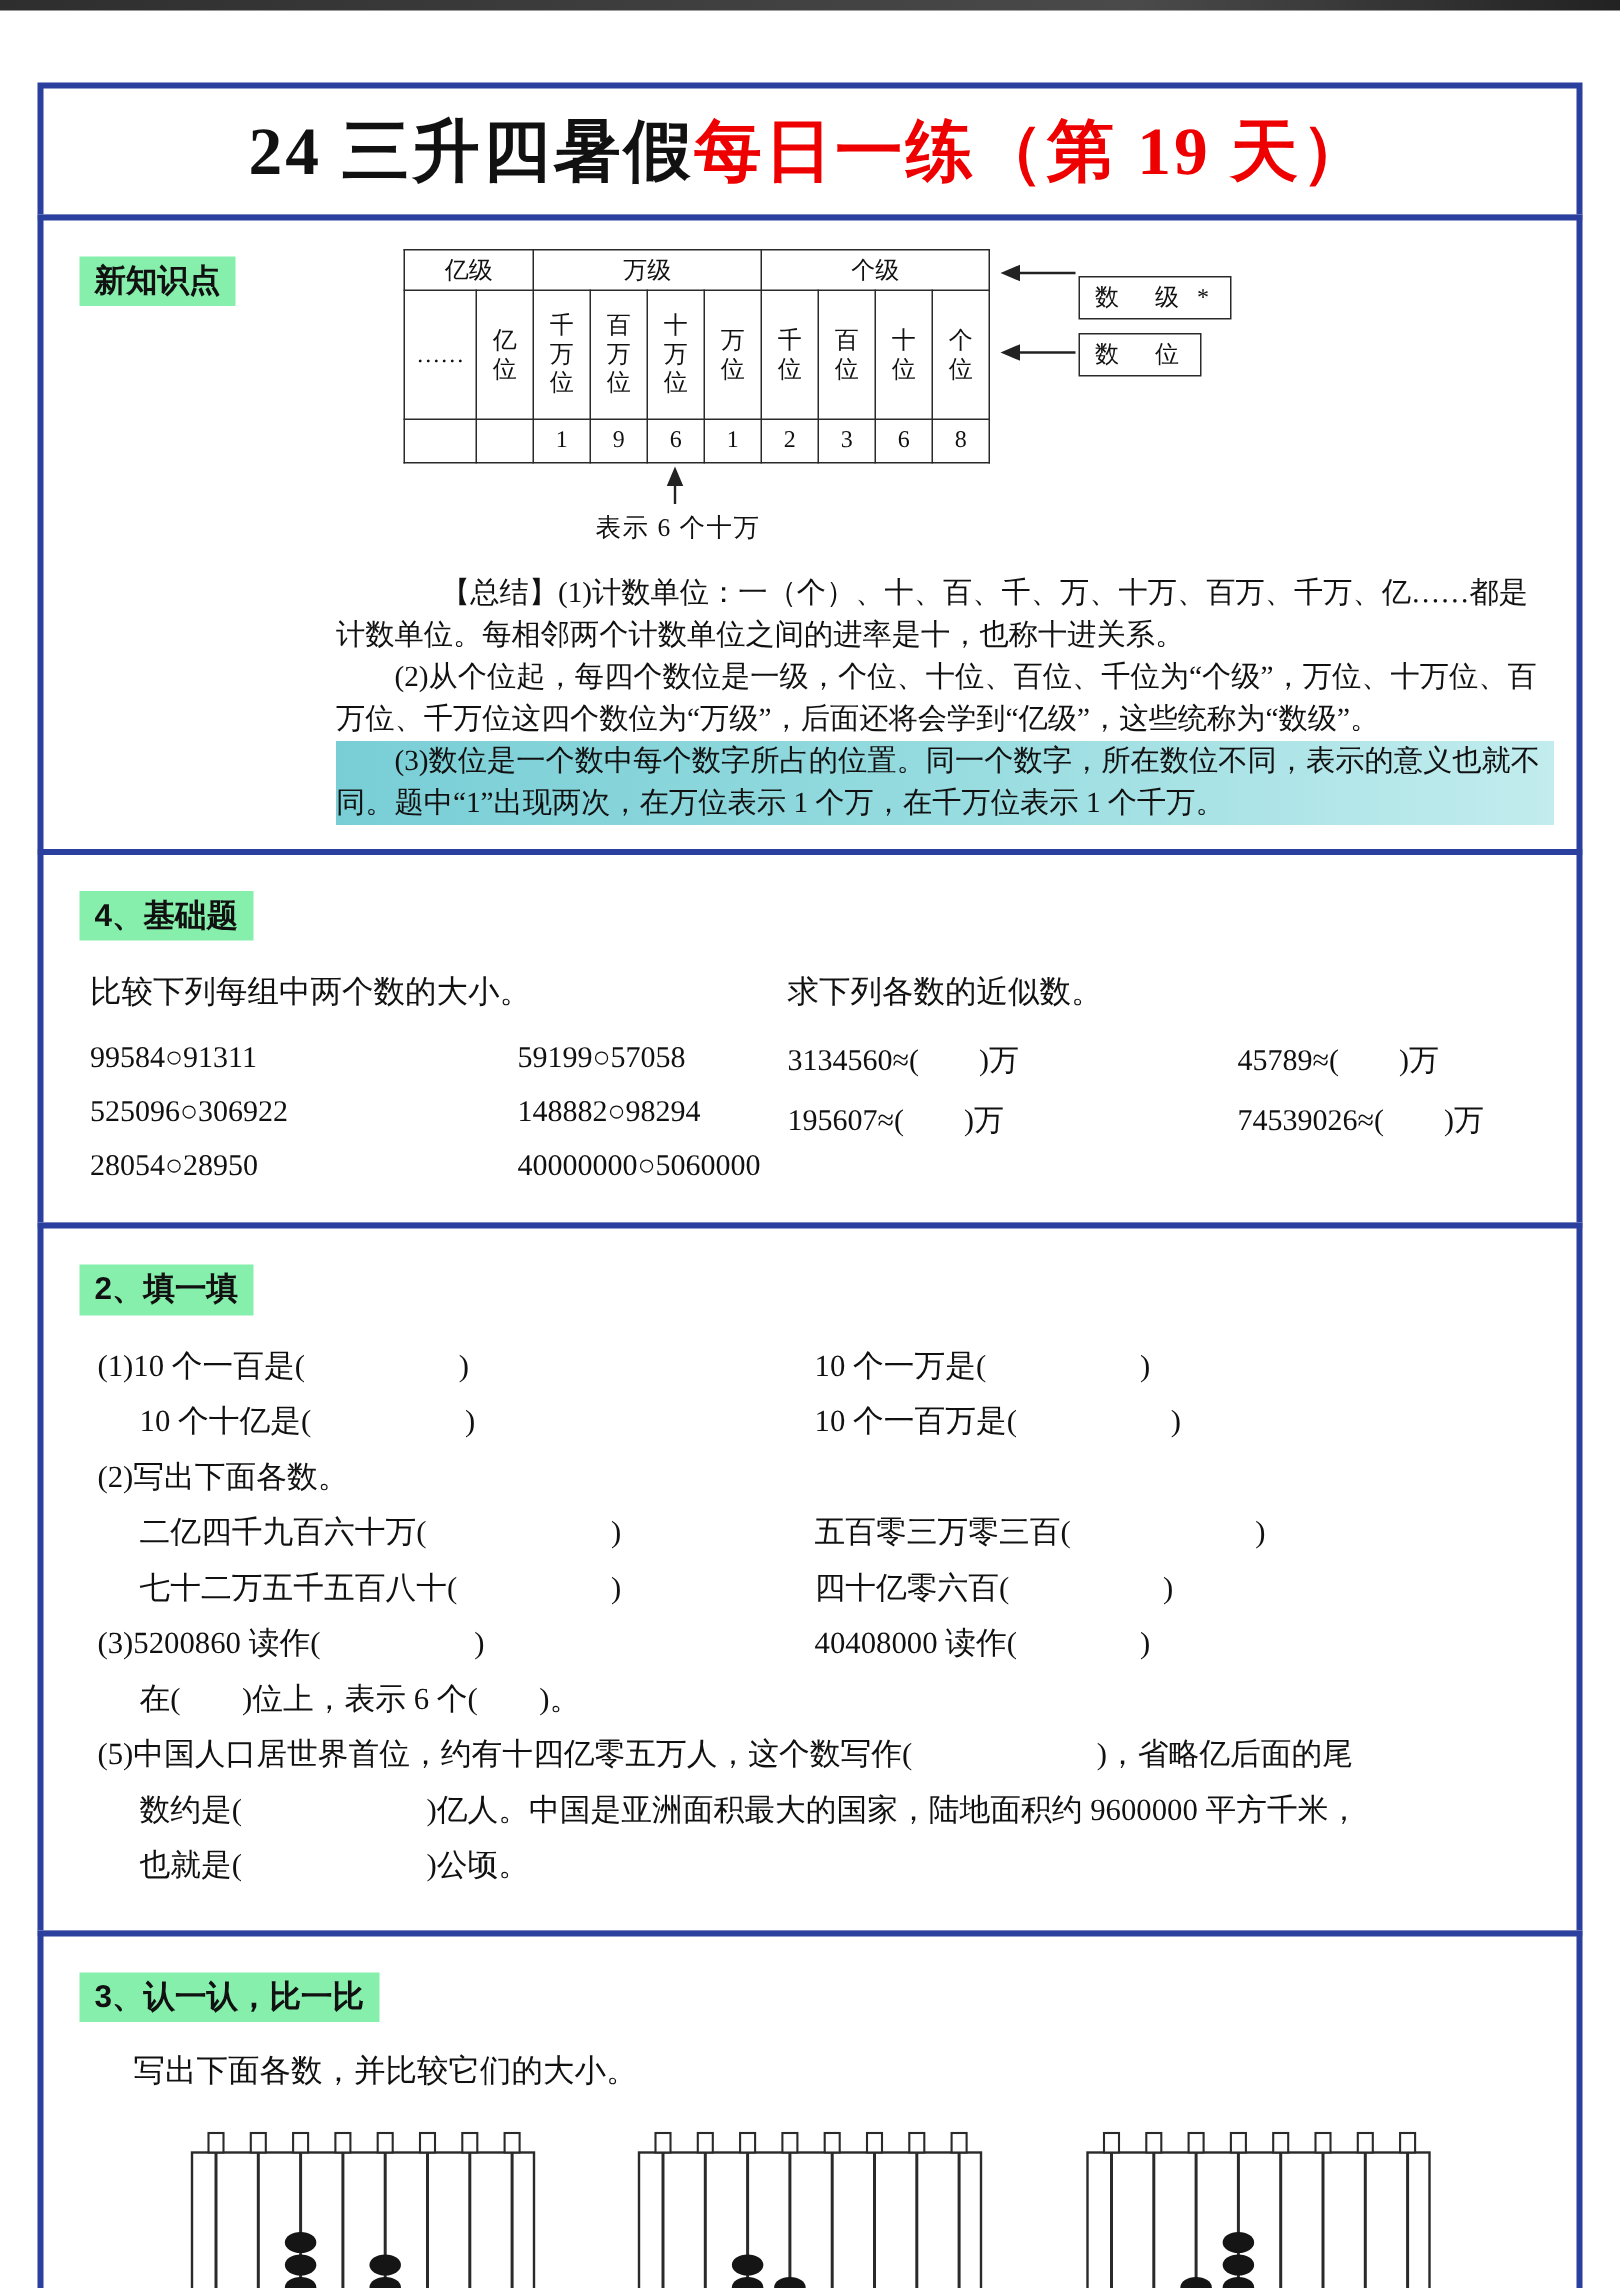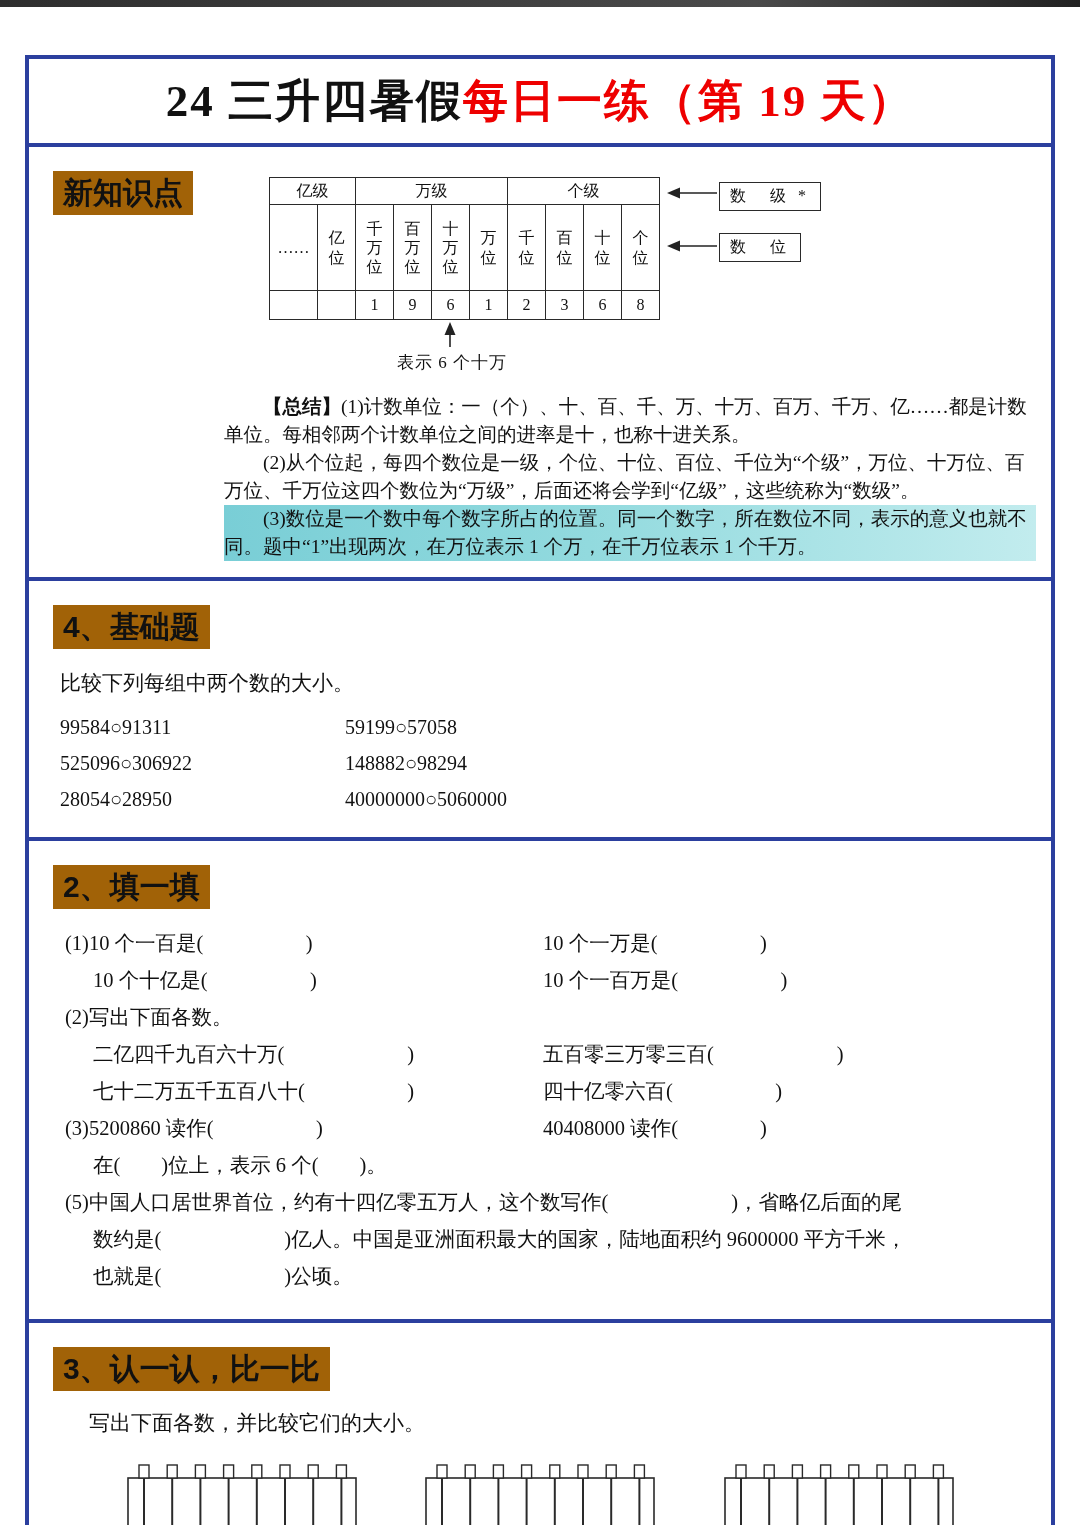--- a/index.html
+++ b/index.html
@@ -25,24 +25,24 @@
     height: 92px;
     display: flex; align-items: center; justify-content: center;
     font-size: 45px; font-weight: bold; letter-spacing: 2px;
     white-space: nowrap;
   }
   .title-red { color: #ee0000; }
 
   
   .section-label {
     display: inline-block;
-    background: #a16207;
+    background: #86efac;
     font-family: "Liberation Sans", "DejaVu Sans", sans-serif;
     font-weight: bold;
-    font-size: 30px;
+    font-size: 21px;
     padding: 4px 10px;
     margin: 14px 0 0 10px;
     line-height: 1.2;
   }
 
   
   .k-body { padding: 10px 14px 16px 14px; }
   .pv-wrap { position: relative; margin: -38px 0 0 226px; width: 770px; height: 204px; }
   .pv-table { border-collapse: collapse; position: absolute; left: 0; top: 0; }
   .pv-table td {
@@ -60,30 +60,30 @@
   .pv-overlay { position: absolute; left: 0; top: 0; pointer-events: none; }
   .tag-box {
     position: absolute;
     border: 1.5px solid #2a2a2a;
     background: #fff;
     font-size: 16px;
     padding: 3px 10px;
     letter-spacing: 4px;
     white-space: nowrap;
   }
-  .tag-level { left: 450px; top: 5px; }
+  .tag-level { left: 450px; top: 18px; }
   .tag-position { left: 450px; top: 56px; }
   .pv-note { position: absolute; left: 128px; top: 174px; font-size: 17px; letter-spacing: 1px; text-align: center; }
 
   .summary { margin: 12px 0 0 181px; width: 812px; font-size: 19.5px; line-height: 28px; }
   .summary p { margin: 0; text-indent: 2em; }
   .summary .hl {
     background: linear-gradient(90deg, #79ced6 0%, #92dade 45%, #c2ecee 100%);
   }
-  .summary b { font-weight: bold; }
+  .summary b { font-weight: normal; margin-left: 31px; }
 
   
   .b-body { padding: 10px 14px 20px 14px; min-height: 215px; }
   .b-cols { display: flex; margin-top: 20px; }
   .b-left { width: 470px; padding-left: 17px; }
   .b-right { flex: 1; padding-left: 12px; }
   .b-title { font-size: 21px; margin: 0 0 12px 0; }
   .b-row { display: flex; font-size: 20px; line-height: 36px; }
   .b-left .b-row span:first-child { width: 285px; }
   .b-right .b-row { line-height: 40px; }
@@ -200,20 +200,31 @@
             <span>99584○91311</span>
             <span>59199○57058</span>
           </div>
           <div class="b-row">
             <span>525096○306922</span>
             <span>148882○98294</span>
           </div>
           <div class="b-row">
             <span>28054○28950</span>
             <span>40000000○5060000</span>
+          </div>
+        </div>
+        <div class="b-right">
+          <p class="b-title">求下列各数的近似数。</p>
+          <div class="b-row">
+            <span>3134560≈(　　)万</span>
+            <span>45789≈(　　)万</span>
+          </div>
+          <div class="b-row">
+            <span>195607≈(　　)万</span>
+            <span>74539026≈(　　)万</span>
           </div>
         </div>
       </div>
     </div>
   </div>
 
   <div class="box">
     <div class="f-body">
       <span class="section-label">2、填一填</span>
       <div class="f-lines">

